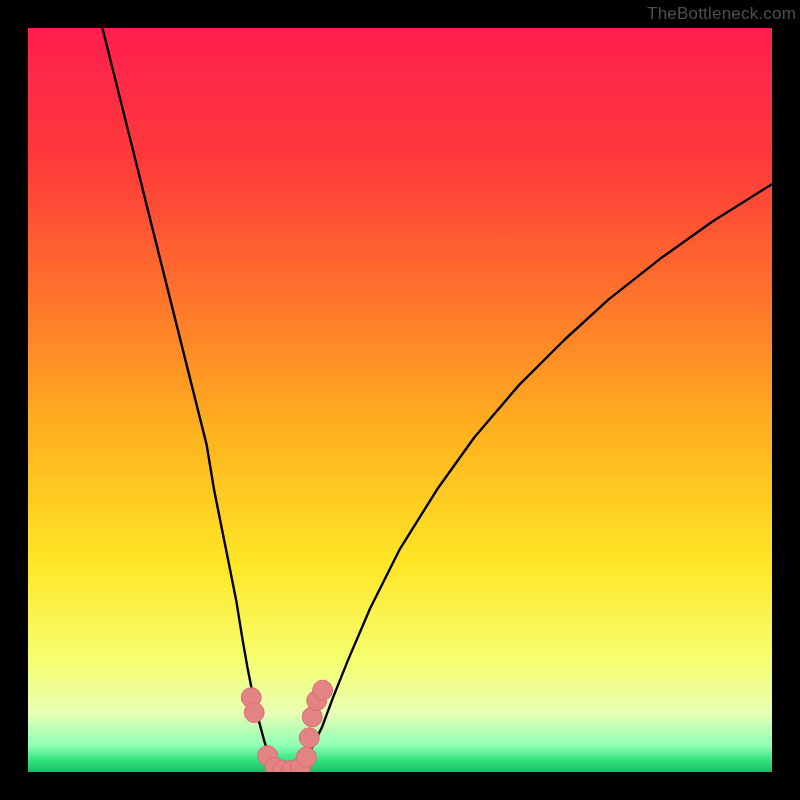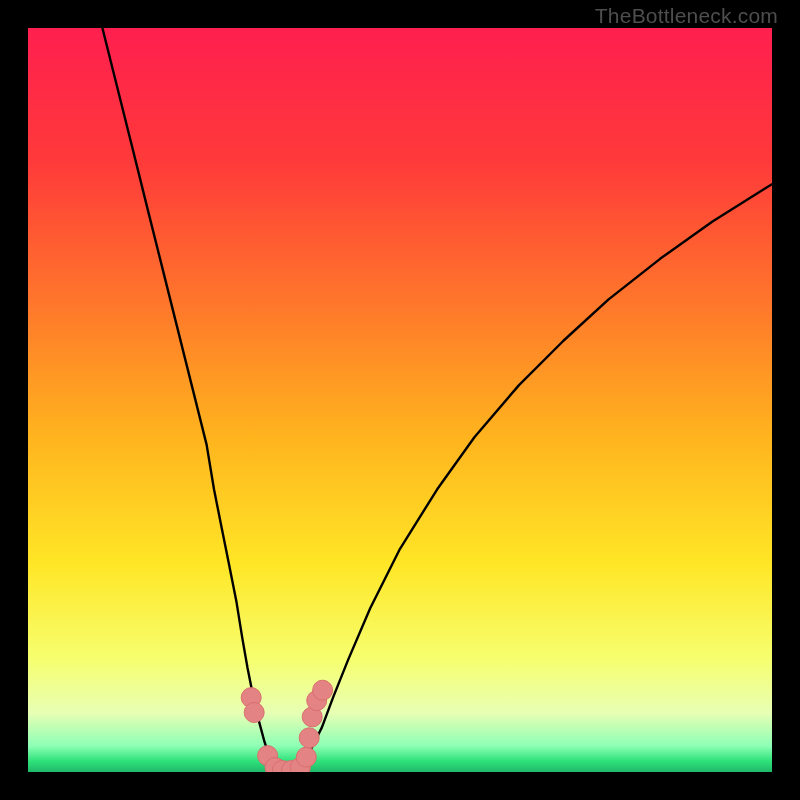--- a/index.html
+++ b/index.html
@@ -24,23 +24,23 @@
     height: 744px;
     overflow: hidden;
   }
   .bg-gradient {
     position: absolute;
     inset: 0;
   }
   .watermark {
     position: absolute;
     top: 4px;
-    right: 22px;
+    right: 4px;
     color: #4e4e4e;
-    font-size: 21px;
+    font-size: 17px;
     letter-spacing: 0.2px;
     font-weight: 500;
     text-align: right;
   }
   svg.overlay {
     position: absolute;
     inset: 0;
   }
 </style>
 </head>

